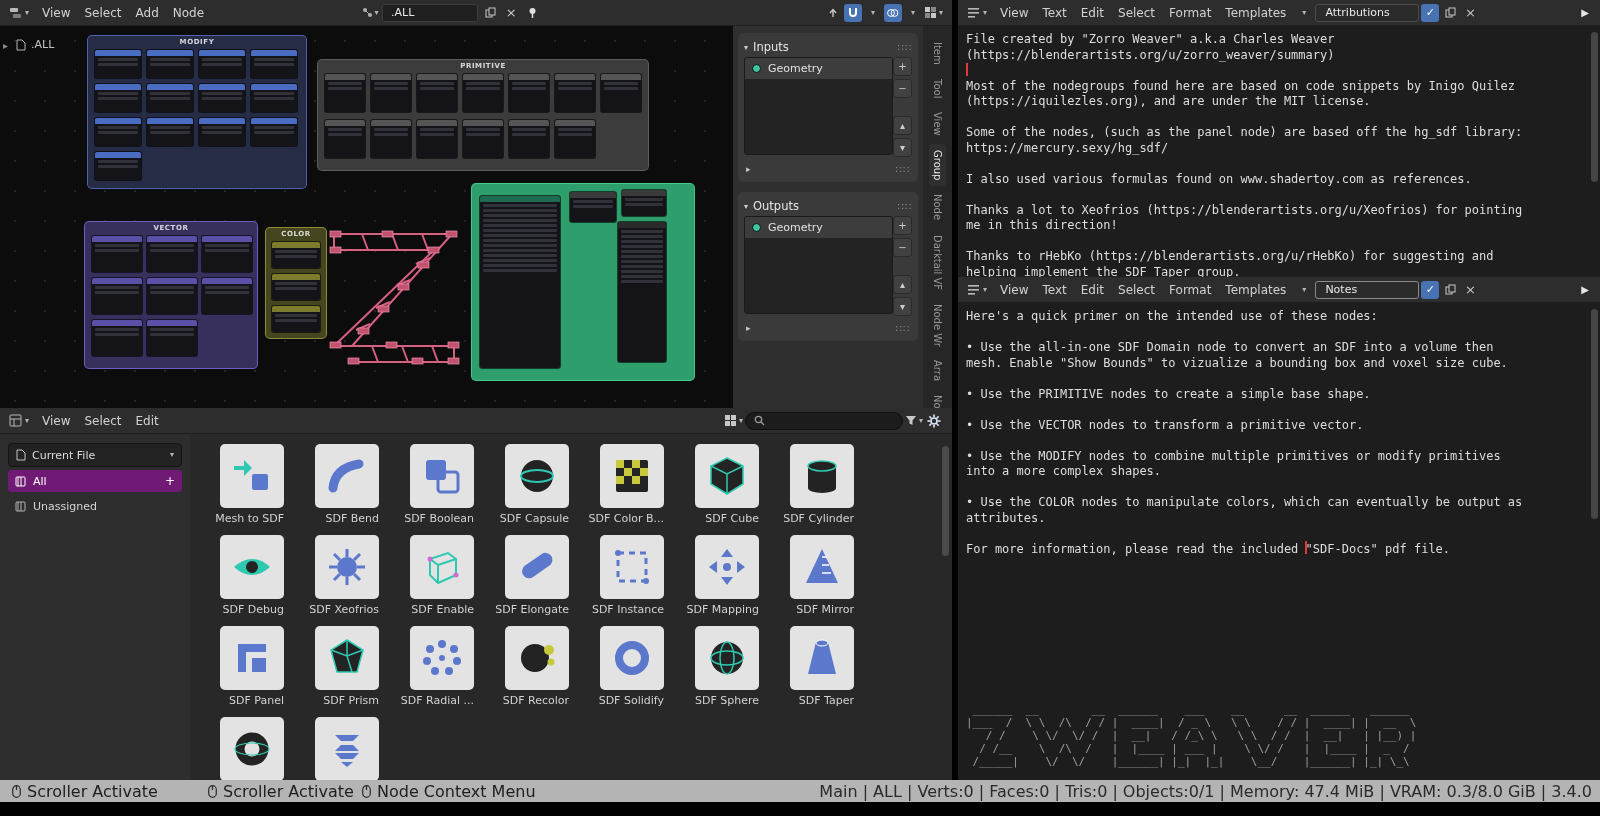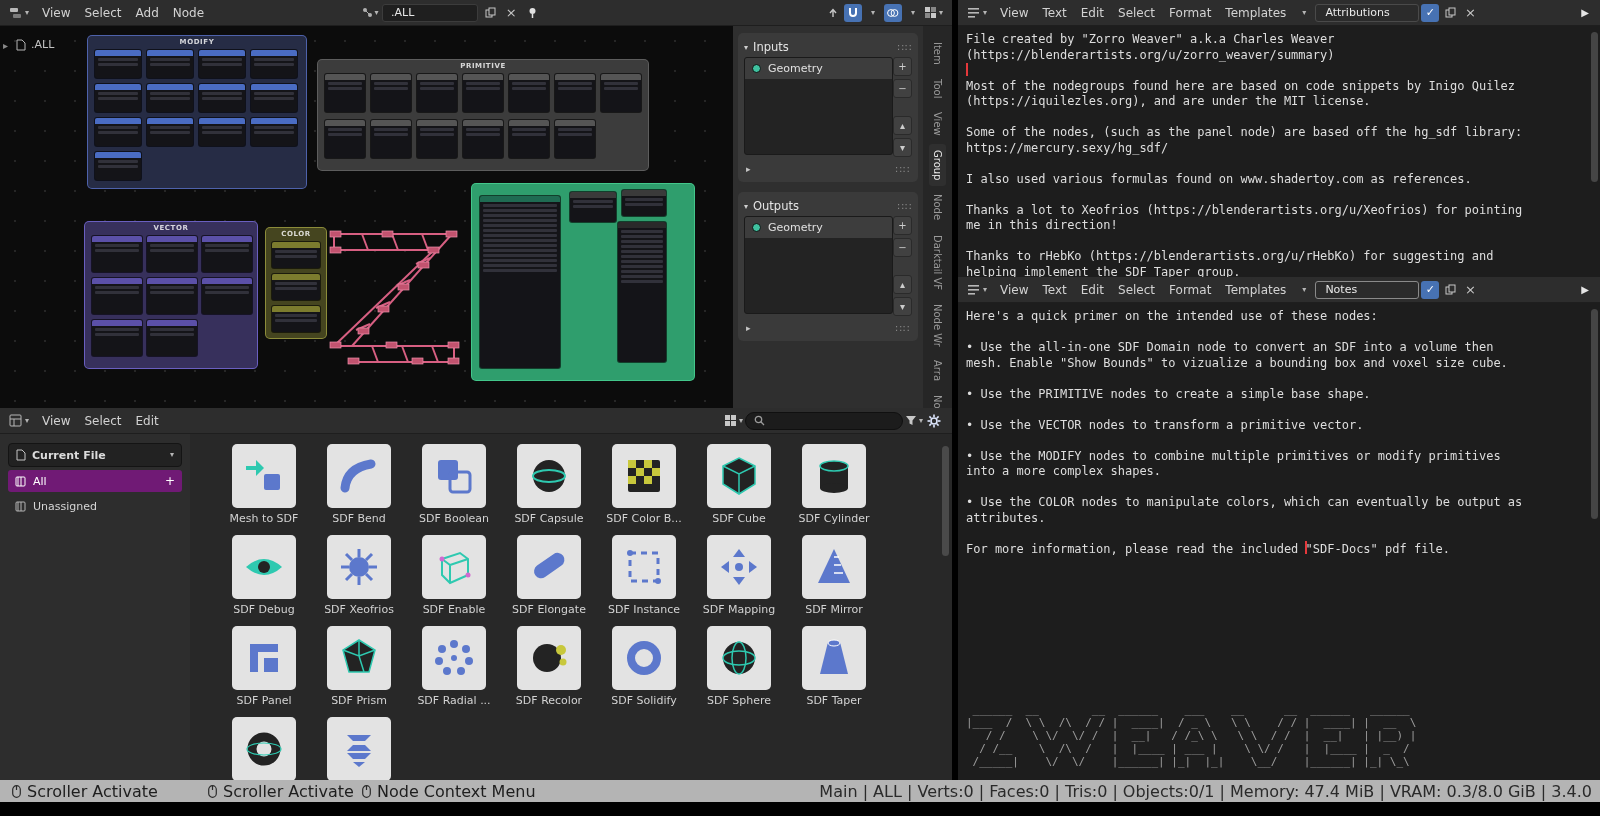--- a/index.html
+++ b/index.html
@@ -73,28 +73,28 @@
   .ascii{position:absolute;left:8px;bottom:12px;font-family:"DejaVu Sans Mono","Liberation Mono",monospace;
          font-size:11px;line-height:13px;color:#9d9d9d;white-space:pre;margin:0;}
   .caret{position:absolute;width:2px;height:13px;background:#e5383b;}
   .vscroll{position:absolute;right:2px;width:7px;border-radius:4px;background:#454545;}
 
   
   .ab{position:absolute;left:0;top:408px;width:952px;height:372px;background:#282828;overflow:hidden;}
   .ab-sidebar{position:absolute;left:0;top:26px;width:190px;bottom:0;background:#2d2d2d;box-sizing:border-box;
               padding:9px 8px;}
   .source{display:flex;align-items:center;gap:6px;background:#222;border:1px solid #141414;border-radius:4px;
-          height:22px;padding:0 7px;color:#dcdcdc;font-size:11px;font-weight:bold;}
+          height:22px;padding:0 7px;color:#dcdcdc;font-size:11px;}
   .cat-row{display:flex;align-items:center;gap:7px;height:22px;border-radius:3px;padding:0 7px;color:#d5d5d5;
            font-size:11px;margin-top:3px;}
   .cat-row.sel{background:#701a75;color:#fff;}
   .cat-plus{margin-left:auto;font-size:12px;}
   .ab-grid{position:absolute;left:190px;top:26px;right:14px;bottom:0;padding:10px 0 0 10px;display:flex;
            flex-wrap:wrap;column-gap:11px;row-gap:10px;align-content:flex-start;overflow:hidden;}
-  .tile{width:40px;display:flex;flex-direction:column;align-items:center;padding-left:44px;}
+  .tile{width:40px;display:flex;flex-direction:column;align-items:flex-end;padding-left:44px;}
   .thumb{width:64px;height:64px;background:#e3e3e3;border-radius:5px;display:flex;align-items:center;justify-content:center;}
   .tile-label{margin-top:4px;font-size:11px;color:#d2d2d2;white-space:nowrap;}
   .search{display:flex;align-items:center;gap:5px;background:#1c1c1c;border:1px solid #101010;border-radius:10px;
           height:18px;width:158px;padding:0 8px;color:#888;box-sizing:border-box;}
   .ab-scroll{position:absolute;right:3px;top:38px;width:7px;height:110px;background:#4a4a4a;border-radius:4px;}
 
   
   .status{position:absolute;left:0;top:780px;width:1600px;height:22px;background:#b4b4b4;color:#1e1e1e;
           font-size:16px;z-index:10;}
   .hint{position:absolute;top:0;height:22px;display:flex;align-items:center;gap:6px;}

